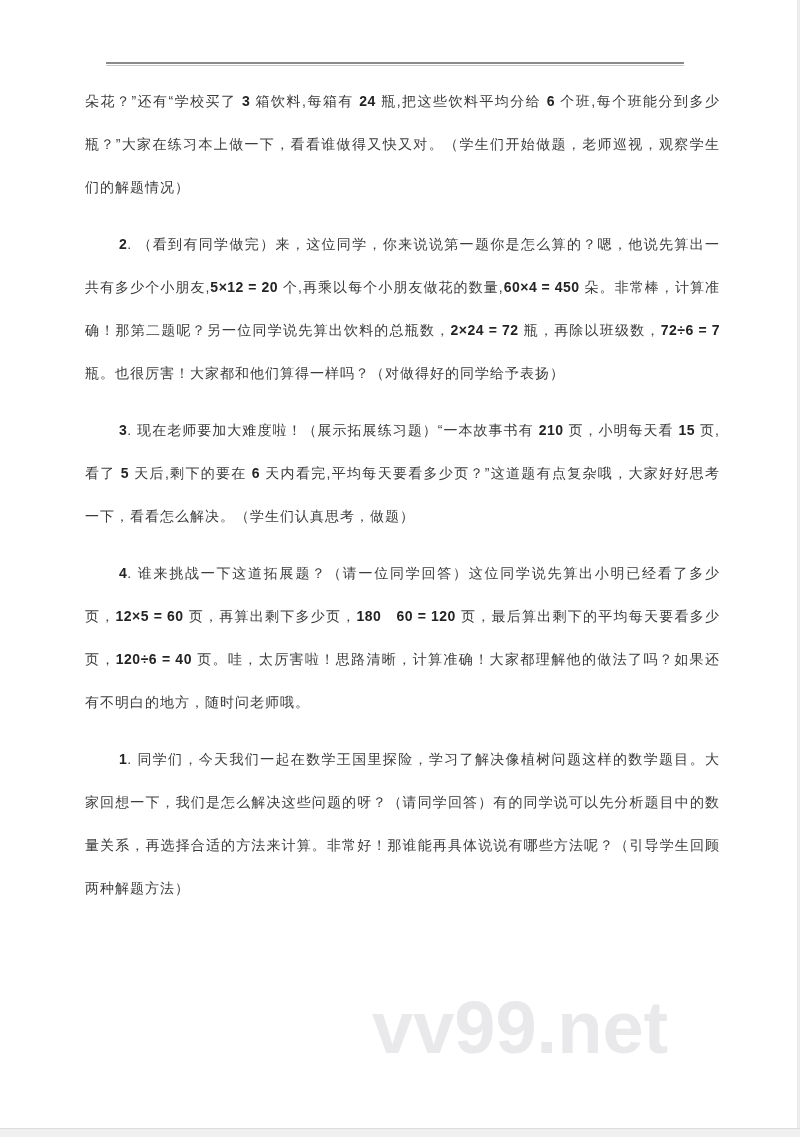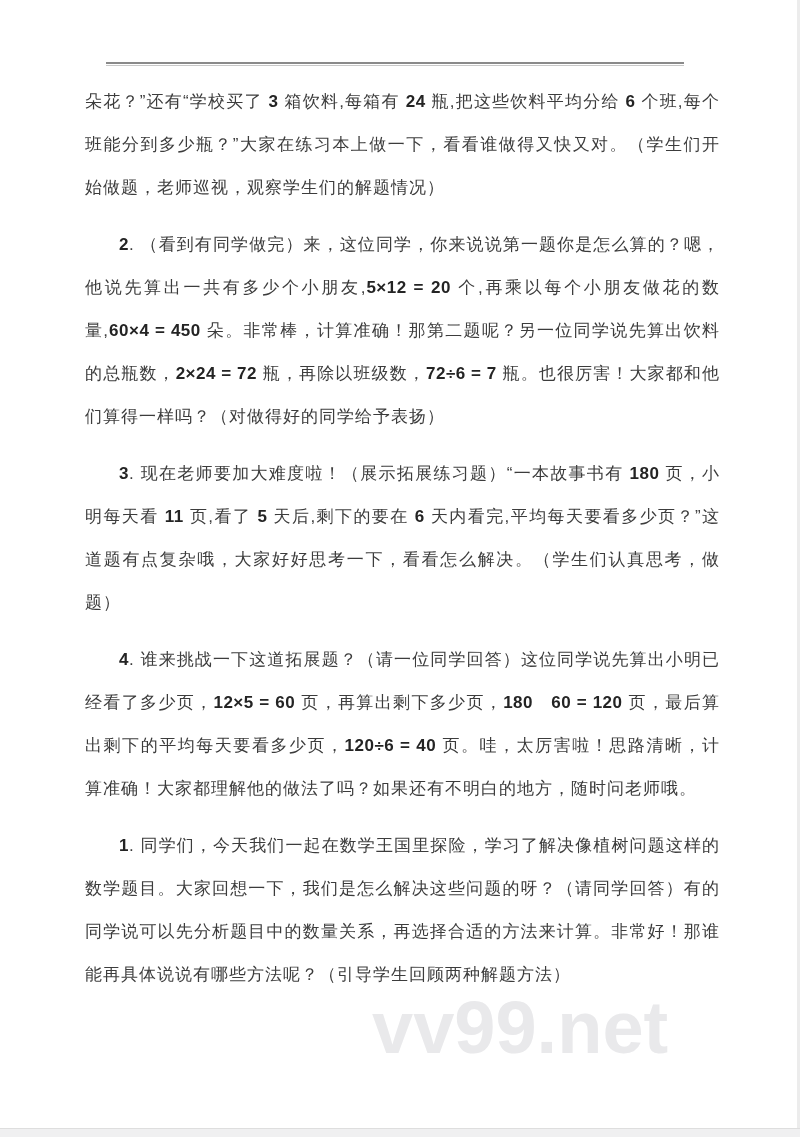--- a/index.html
+++ b/index.html
@@ -25,21 +25,21 @@
     background: #ffffff;
     border-top: 2px solid #8a8a8a;
     border-bottom: 1px solid #c8c8c8;
   }
   .doc {
     position: absolute;
     left: 85px;
     top: 80px;
     width: 635px;
     z-index: 2;
-    font-size: 17px;
+    font-size: 14px;
     line-height: 43px;
     letter-spacing: 1px;
     text-align: justify;
     color: #3c3c3c;
   }
   .doc p {
     margin: 0 0 14px 0;
   }
   .doc p.indent {
     text-indent: 34px;
@@ -89,21 +89,21 @@
 
   <div class="header-rule"></div>
 
   <div class="watermark" style="color: rgb(233, 233, 235);">vv99.net</div>
 
   <div class="doc" style="color: rgb(60, 60, 60);">
     <p class="para">朵花？”还有“学校买了 <b>3</b> 箱饮料,每箱有 <b>24</b> 瓶,把这些饮料平均分给 <b>6</b> 个班,每个班能分到多少瓶？”大家在练习本上做一下，看看谁做得又快又对。（学生们开始做题，老师巡视，观察学生们的解题情况）</p>
 
     <p class="para indent"><b>2</b>. （看到有同学做完）来，这位同学，你来说说第一题你是怎么算的？嗯，他说先算出一共有多少个小朋友,<b>5×12 = 20</b> 个,再乘以每个小朋友做花的数量,<b>60×4 = 450</b> 朵。非常棒，计算准确！那第二题呢？另一位同学说先算出饮料的总瓶数，<b>2×24 = 72</b> 瓶，再除以班级数，<b>72÷6 = 7</b> 瓶。也很厉害！大家都和他们算得一样吗？（对做得好的同学给予表扬）</p>
 
-    <p class="para indent"><b>3</b>. 现在老师要加大难度啦！（展示拓展练习题）“一本故事书有 <b>180</b> 页，小明每天看 <b>11</b> 页,看了 <b>5</b> 天后,剩下的要在 <b>6</b> 天内看完,平均每天要看多少页？”这道题有点复杂哦，大家好好思考一下，看看怎么解决。（学生们认真思考，做题）</p>
+    <p class="para indent"><b>3</b>. 现在老师要加大难度啦！（展示拓展练习题）“一本故事书有 <b>210</b> 页，小明每天看 <b>15</b> 页,看了 <b>5</b> 天后,剩下的要在 <b>6</b> 天内看完,平均每天要看多少页？”这道题有点复杂哦，大家好好思考一下，看看怎么解决。（学生们认真思考，做题）</p>
 
     <p class="para indent"><b>4</b>. 谁来挑战一下这道拓展题？（请一位同学回答）这位同学说先算出小明已经看了多少页，<b>12×5 = 60</b> 页，再算出剩下多少页，<b>180　60 = 120</b> 页，最后算出剩下的平均每天要看多少页，<b>120÷6 = 40</b> 页。哇，太厉害啦！思路清晰，计算准确！大家都理解他的做法了吗？如果还有不明白的地方，随时问老师哦。</p>
 
 
     <p class="para indent"><b>1</b>. 同学们，今天我们一起在数学王国里探险，学习了解决像植树问题这样的数学题目。大家回想一下，我们是怎么解决这些问题的呀？（请同学回答）有的同学说可以先分析题目中的数量关系，再选择合适的方法来计算。非常好！那谁能再具体说说有哪些方法呢？（引导学生回顾两种解题方法）</p>
   </div>
 
   <div class="page-right-edge"></div>
   <div class="page-bottom-edge"></div>
 

